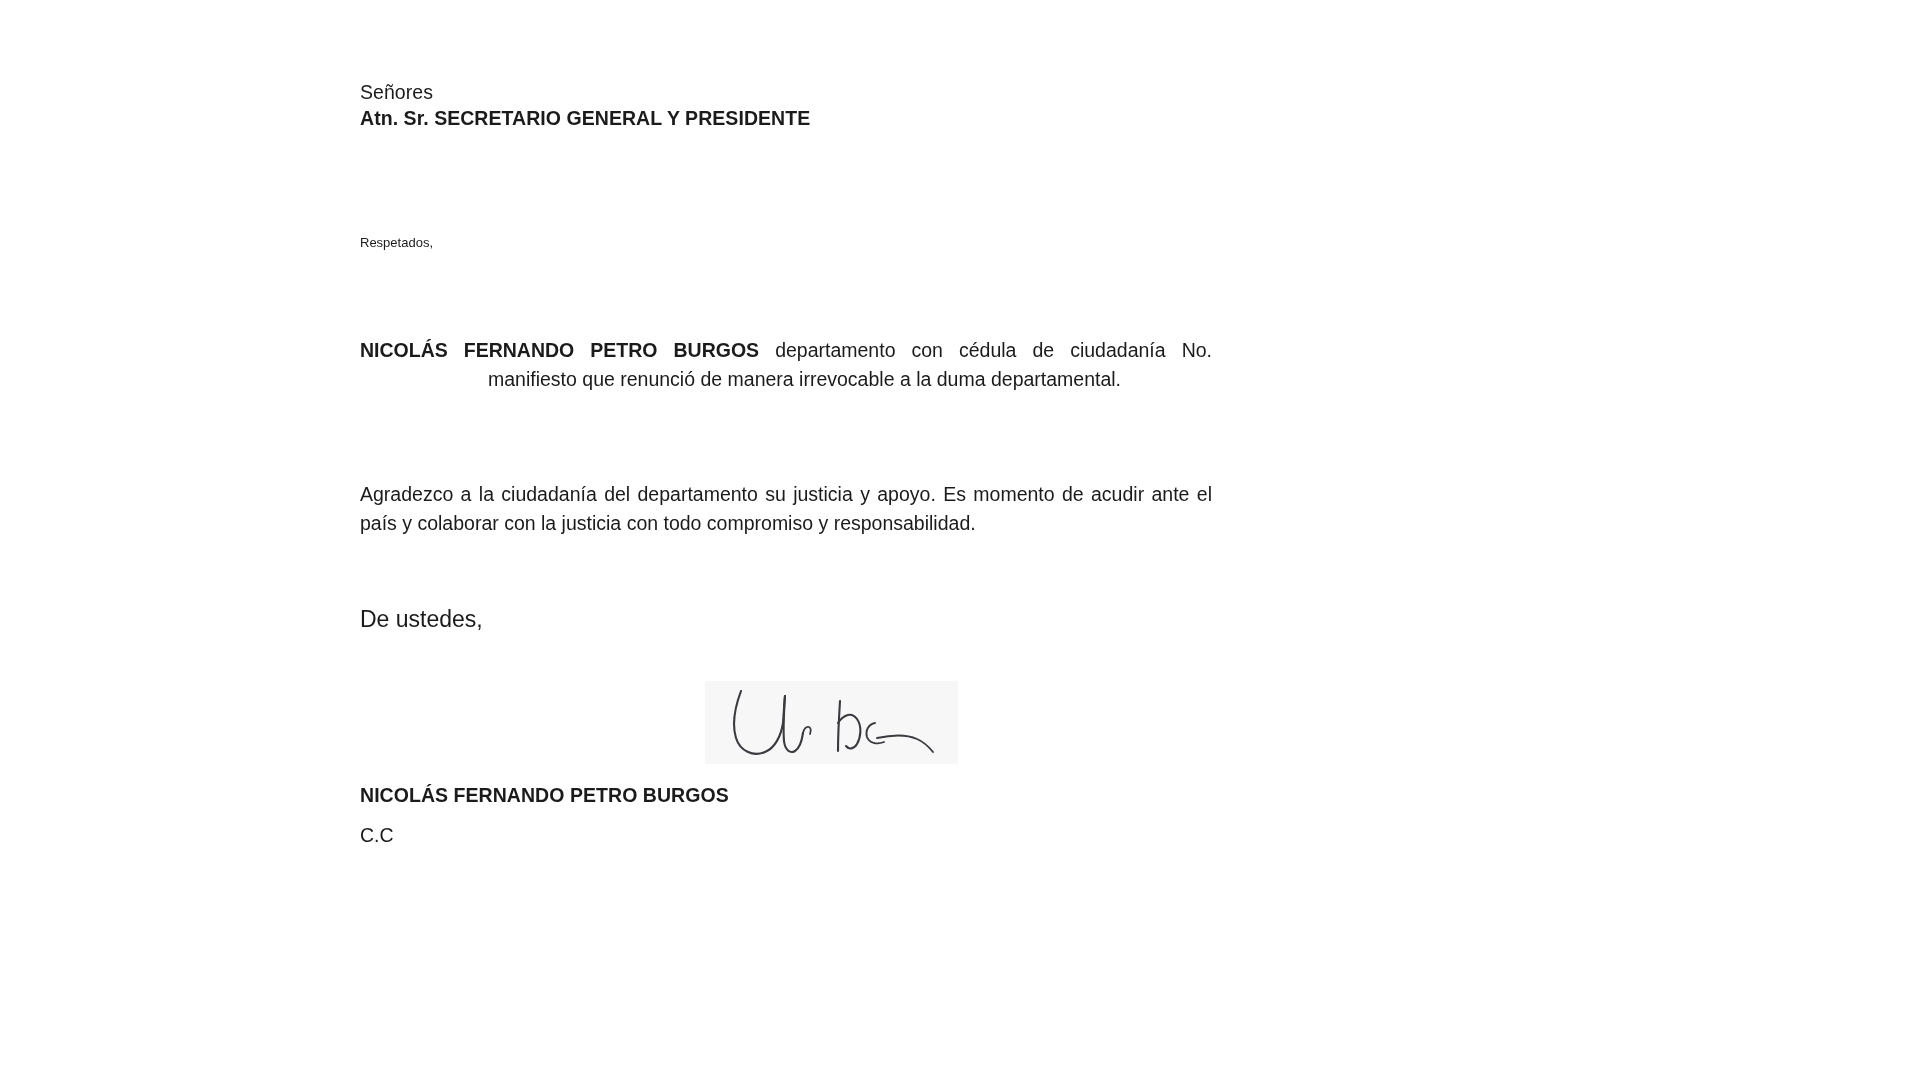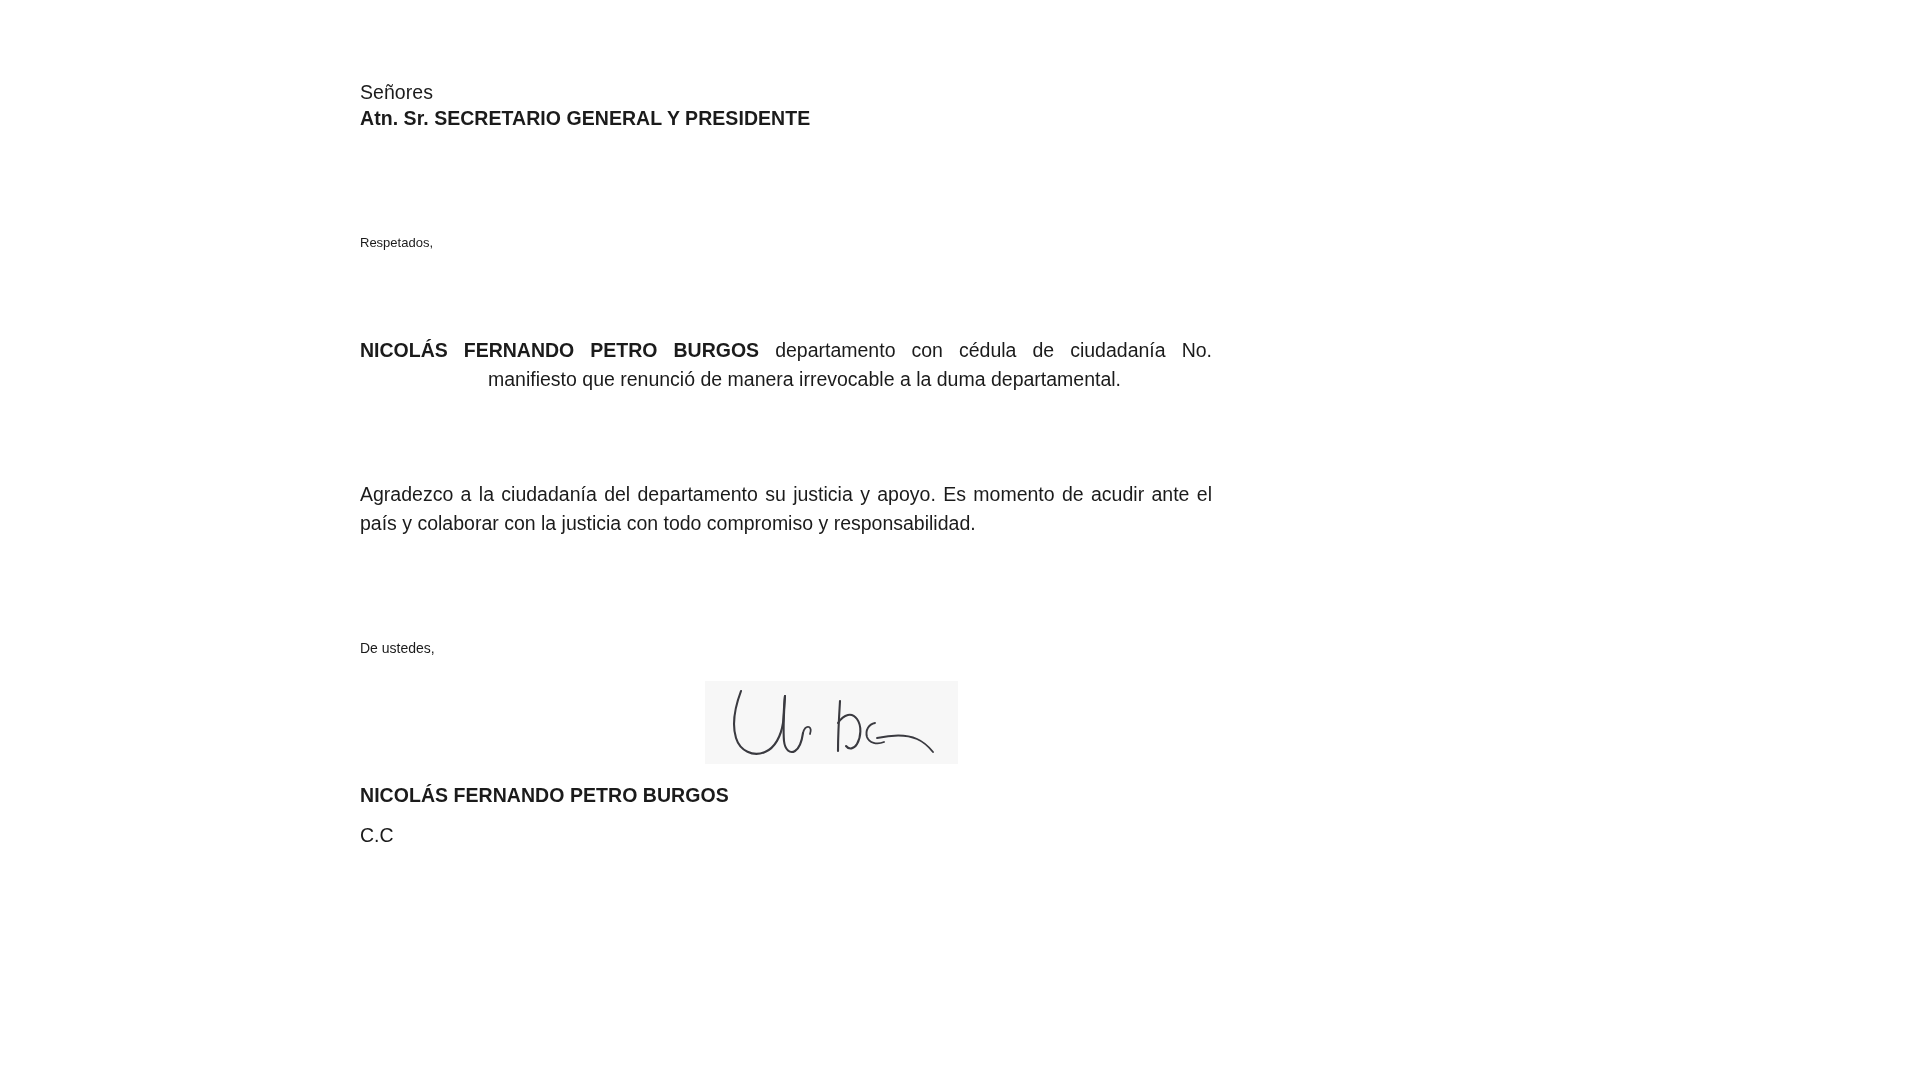--- a/index.html
+++ b/index.html
@@ -77,23 +77,23 @@
   
   .redaction {
     display: inline-block;
     width: 128px;
     height: 1px;
     vertical-align: baseline;
   }
 
   .closing {
     position: absolute;
-    top: 636px;
+    top: 607px;
     left: 0;
-    font-size: 14px;
+    font-size: 23px;
     line-height: 25.5px;
   }
 
   
   .signature-plate {
     position: absolute;
     left: 345px;
     top: 681px;
     width: 253px;
     height: 83px;

